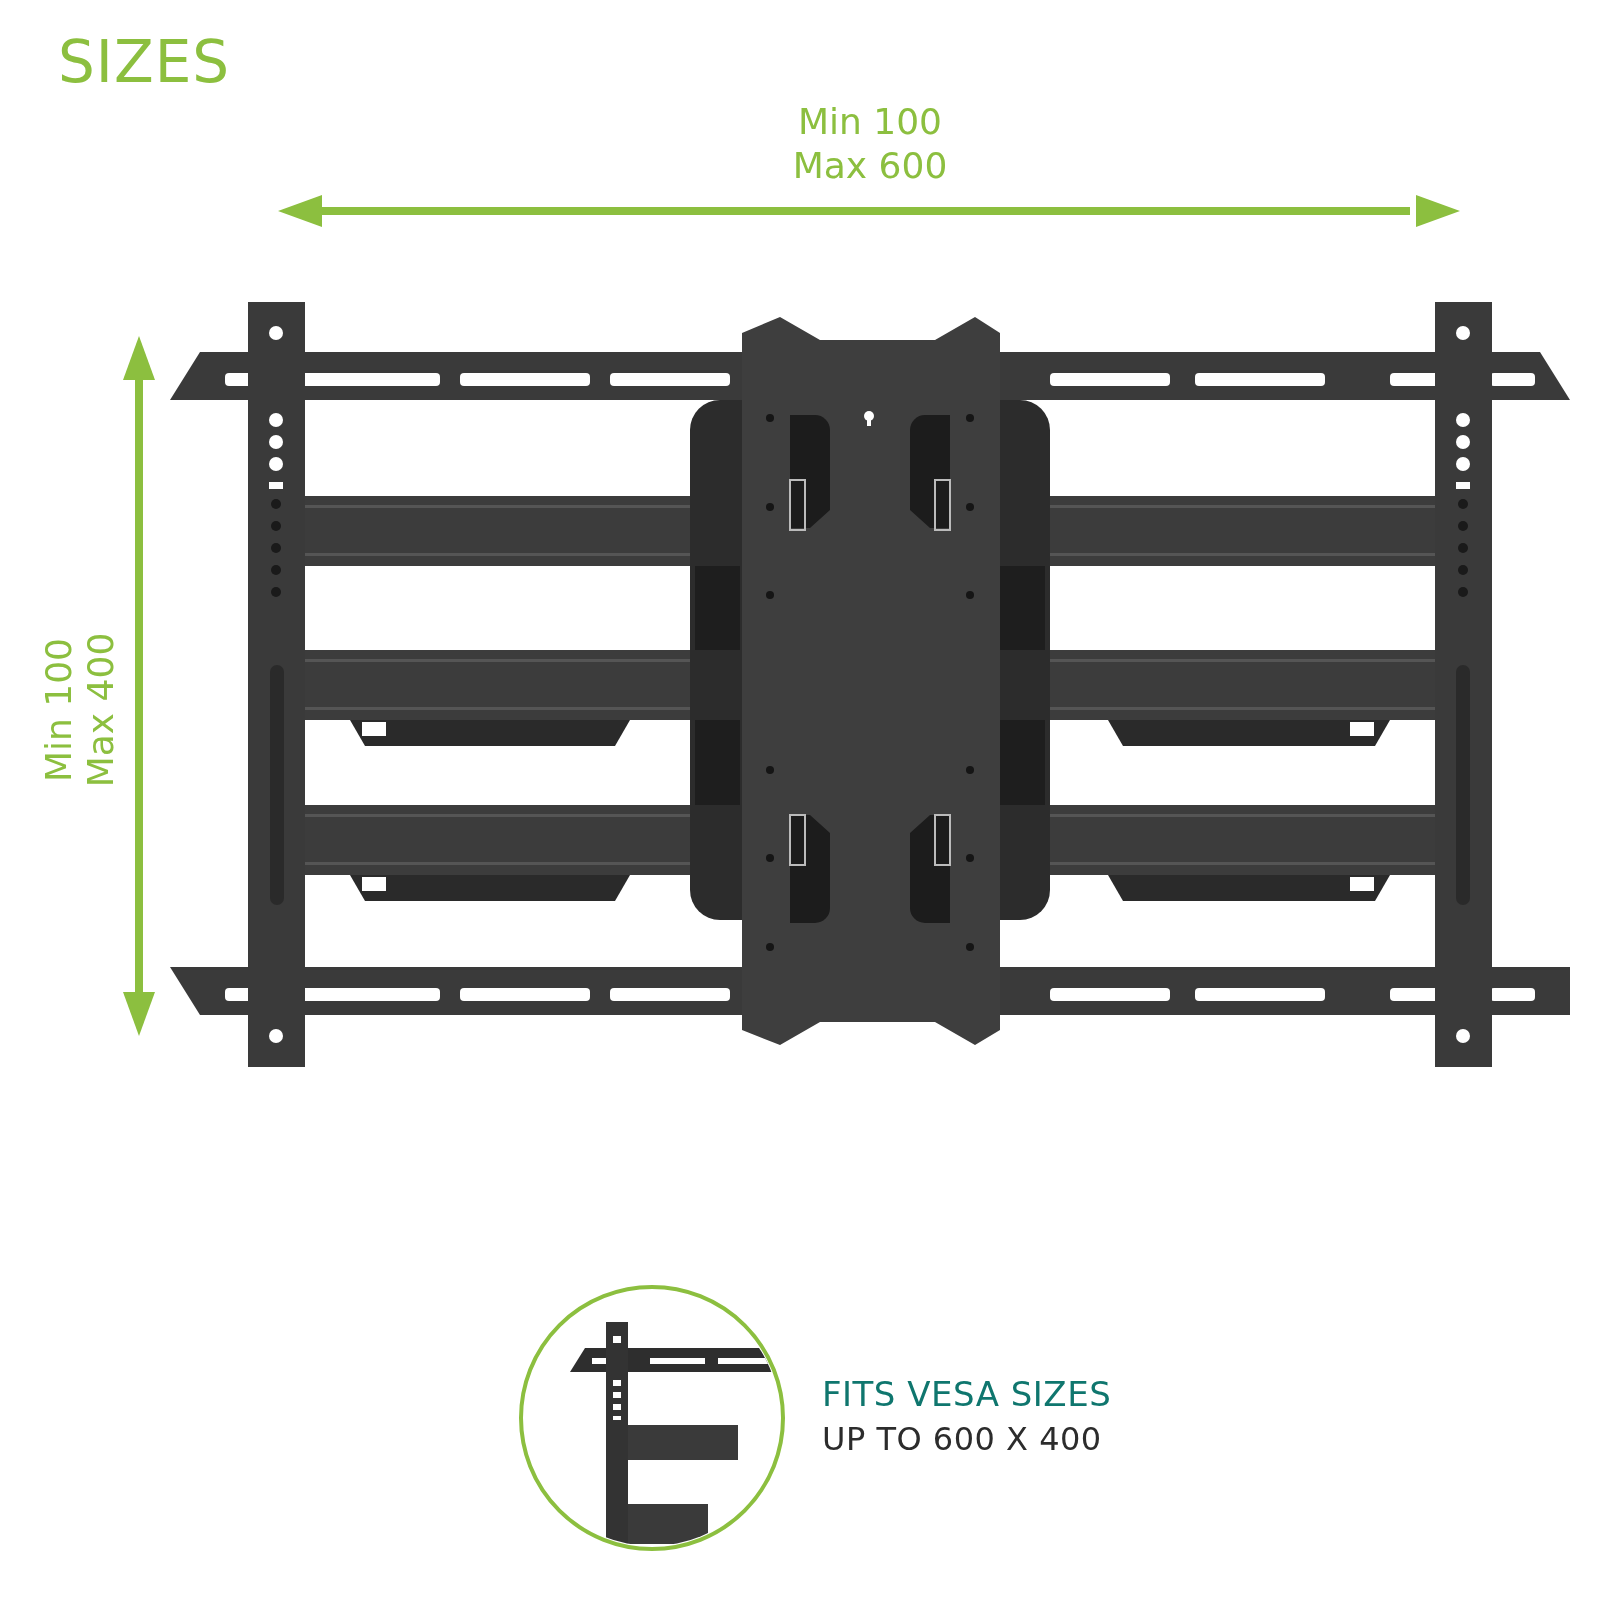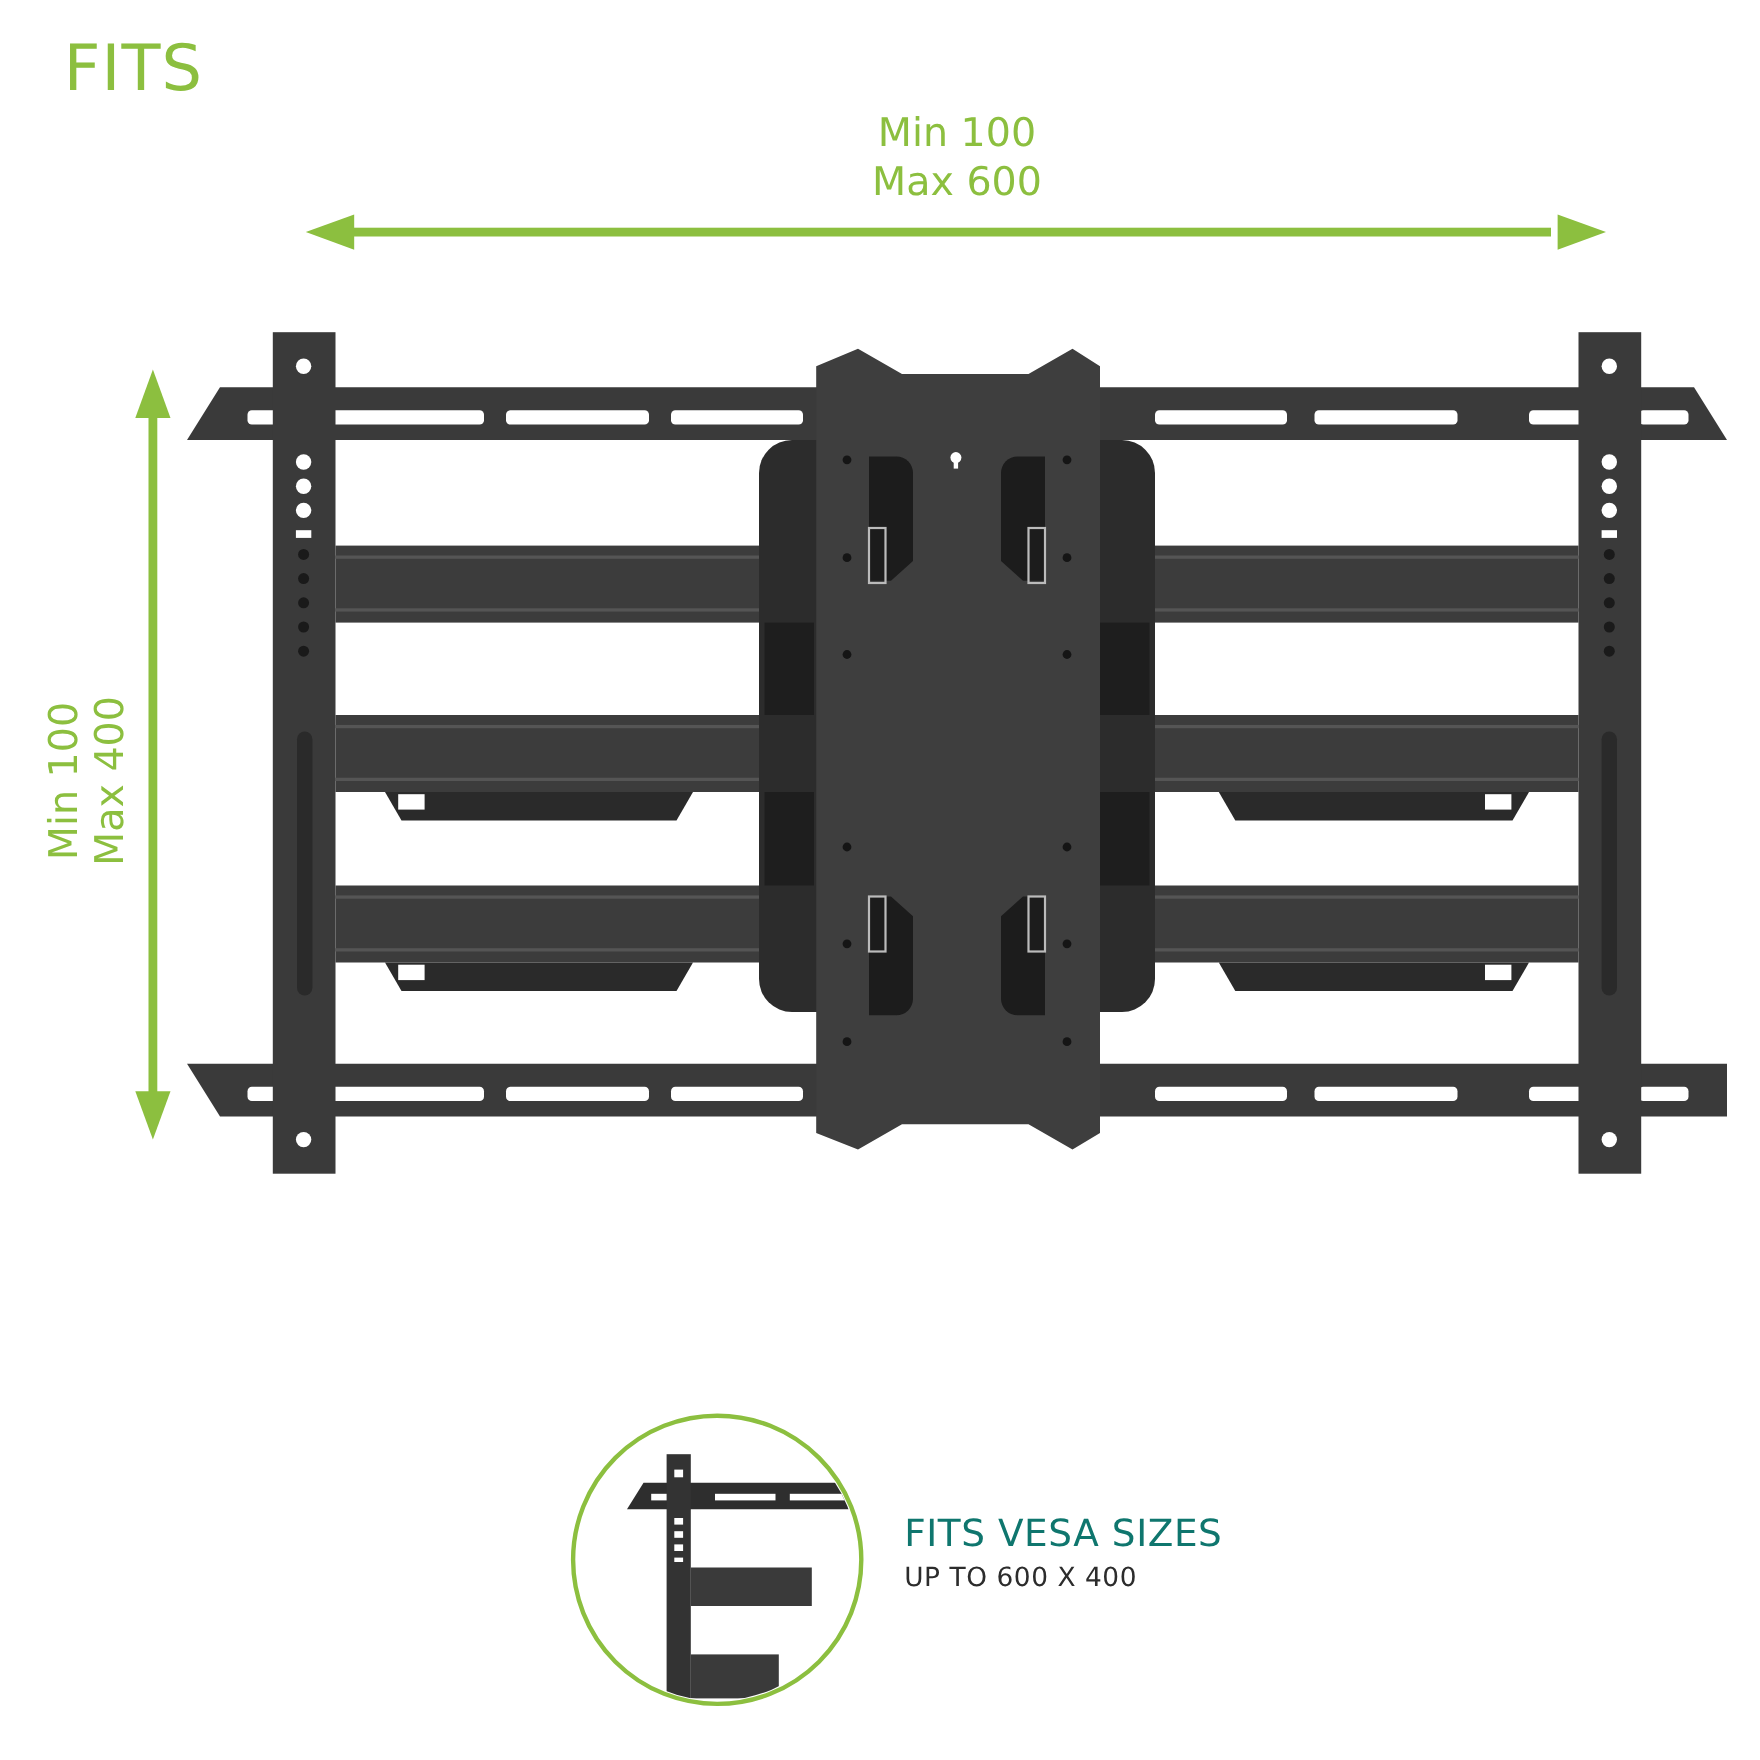--- a/index.html
+++ b/index.html
@@ -3,26 +3,26 @@
 <meta charset="utf-8">
 <style>
   html, body { margin: 0; padding: 0; background: #ffffff; }
   body { width: 1600px; height: 1600px; position: relative; overflow: hidden; font-family: "DejaVu Sans", sans-serif; }
   #title { position: absolute; left: 58px; top: 28px; font-size: 58px; letter-spacing: 1px; color: #8cbf3f; }
   #hlabel { position: absolute; left: 700px; width: 340px; top: 100px; text-align: center; font-size: 36px; line-height: 44px; color: #8cbf3f; }
   #vlabel { position: absolute; left: 30px; top: 620px; width: 100px; height: 180px; }
   #vlabel .inner { position: absolute; left: 50%; top: 50%; transform: translate(-50%, -50%) rotate(-90deg); white-space: nowrap; font-size: 36px; line-height: 42px; color: #8cbf3f; text-align: center; }
   svg.diagram { position: absolute; left: 0; top: 0; }
   #fits-title { position: absolute; left: 822px; top: 1374px; font-size: 34px; color: #0f766e; letter-spacing: 0.5px; }
-  #fits-sub { position: absolute; left: 822px; top: 1420px; font-size: 24px; color: #2c2c2c; letter-spacing: 0.5px; }
+  #fits-sub { position: absolute; left: 822px; top: 1420px; font-size: 32px; color: #2c2c2c; letter-spacing: 0.5px; }
 </style>
 </head>
 <body>
 
-<div id="title">FITS</div>
+<div id="title">SIZES</div>
 
 <div id="hlabel">
   <div>Min 100</div>
   <div>Max 600</div>
 </div>
 
 <div id="vlabel">
   <div class="inner">
     <div>Min 100</div>
     <div>Max 400</div>

